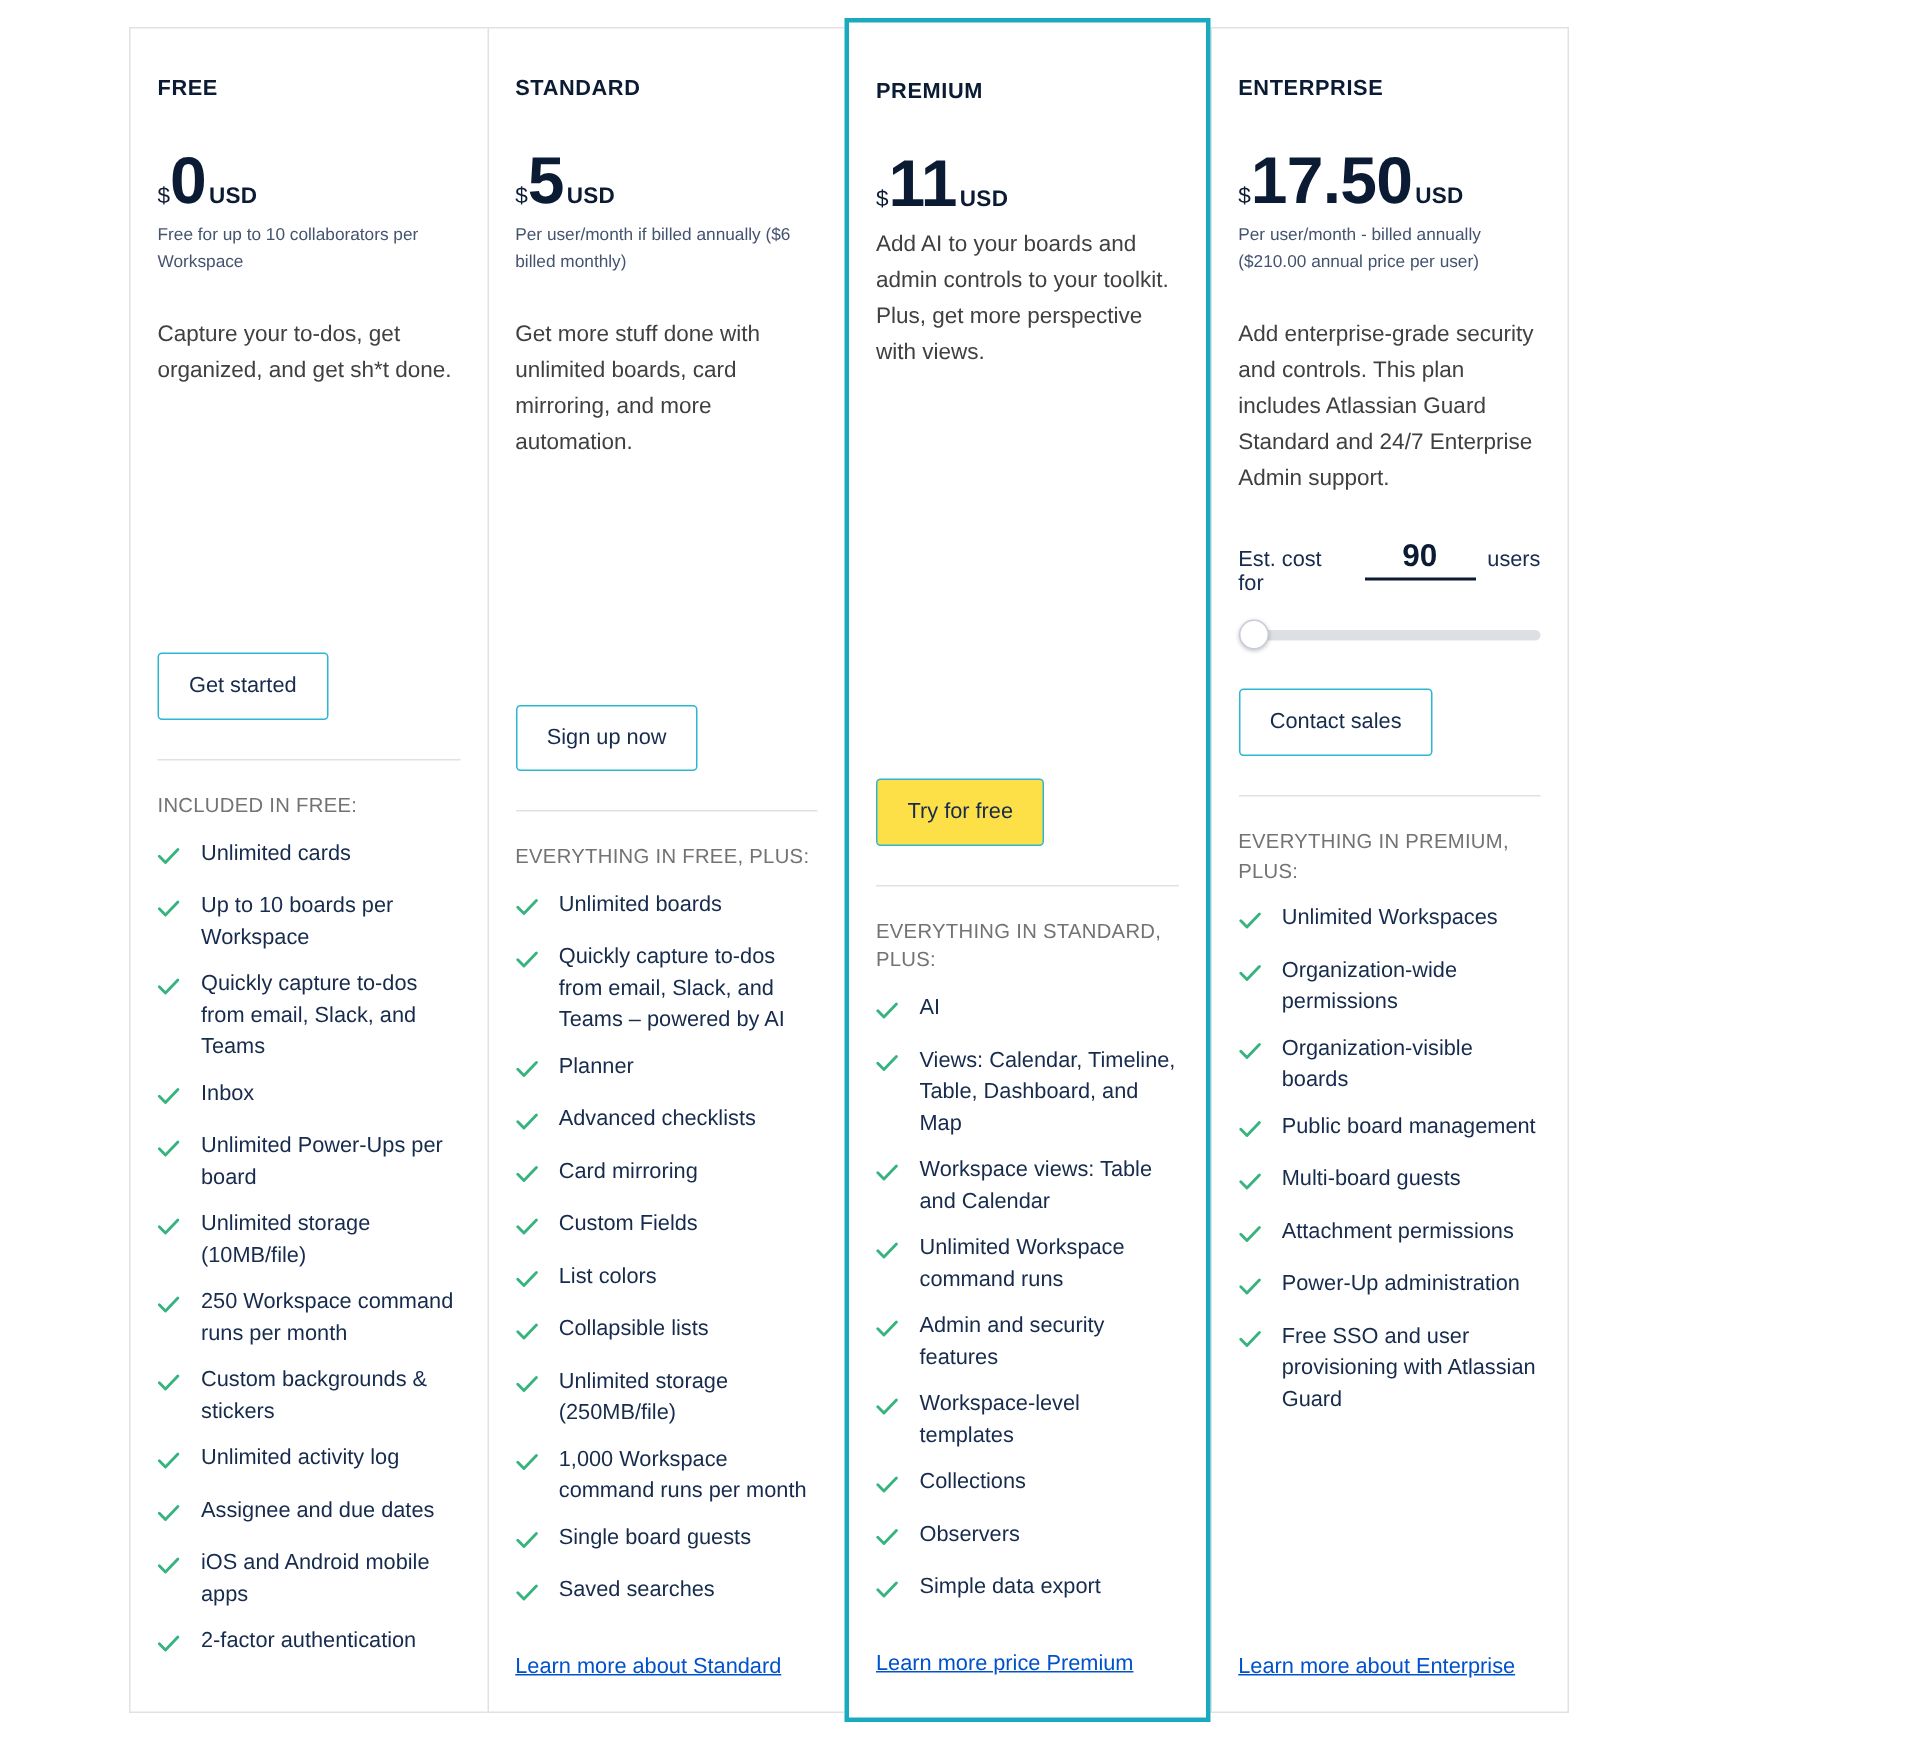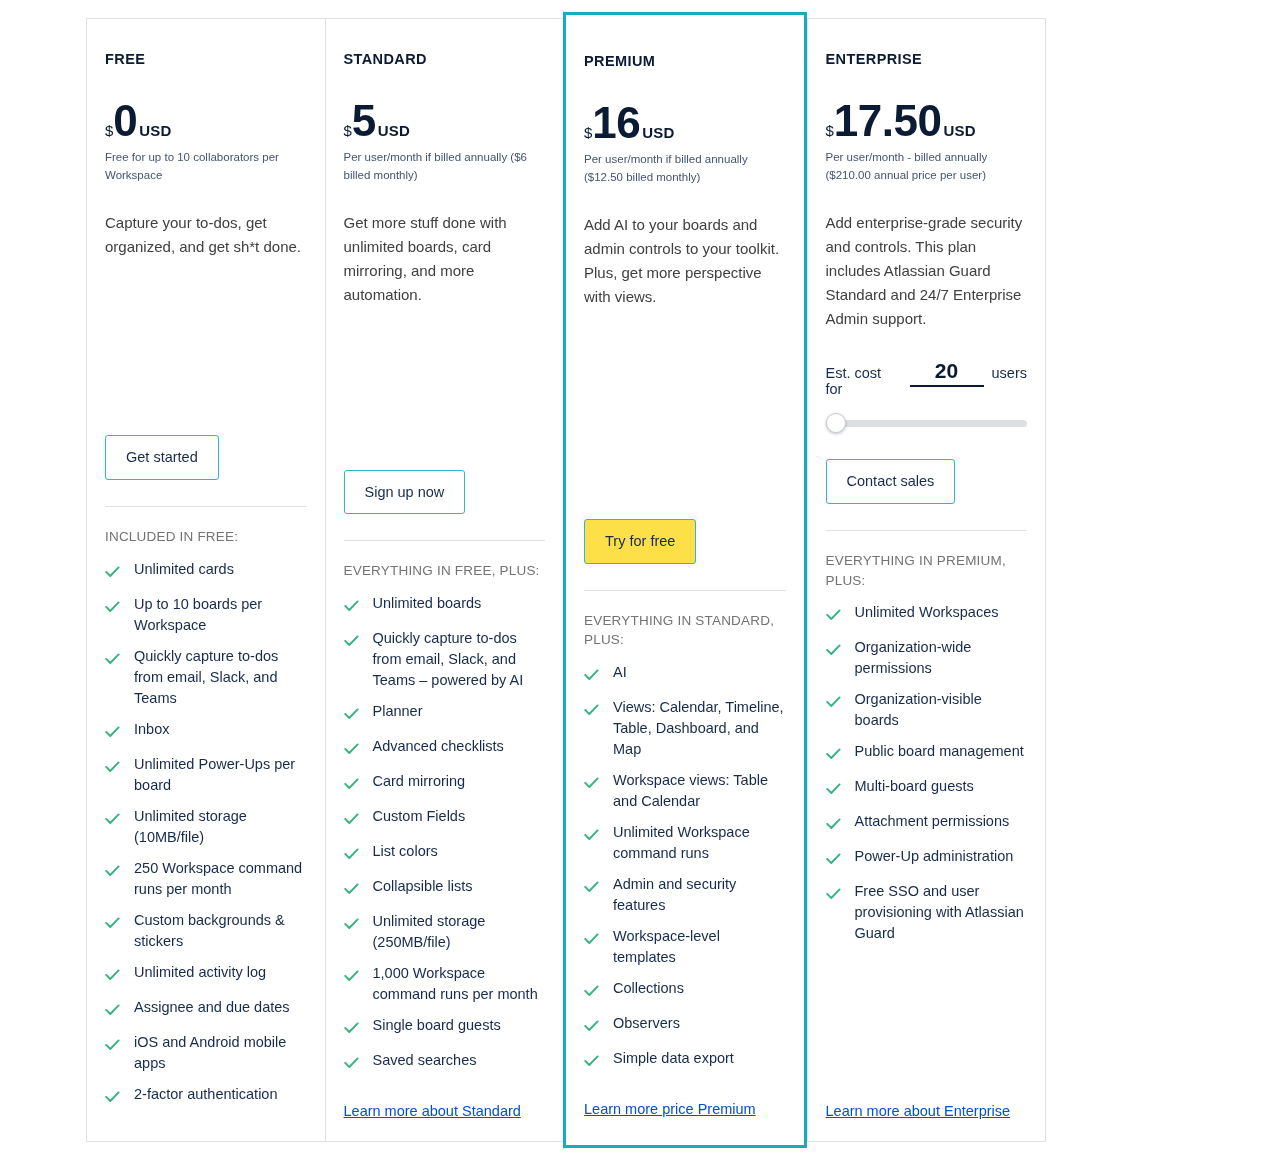--- a/index.html
+++ b/index.html
@@ -334,24 +334,23 @@
             </svg></span>
           <span>Saved searches</span>
         </li>
       </ul>
       <a class="learn-more">Learn more about Standard</a>
     </div>
     <div class="plan-card featured">
       <div class="plan-name">PREMIUM</div>
       <div class="price-row">
         <span class="currency">$</span>
-        <span class="amount">16</span>
+        <span class="amount">11</span>
         <span class="unit">USD</span>
       </div>
-      <div class="billing-note">Per user/month if billed annually ($12.50 billed monthly)</div>
       <div class="tagline">Add AI to your boards and admin controls to your toolkit. Plus, get more perspective with views.</div>
       <div class="spacer"></div>
       <div class="cta-wrap"><button class="cta-button tinted">Try for free</button></div>
       <div class="divider"></div>
       <div class="features-heading">EVERYTHING IN STANDARD, PLUS:</div>
       <ul class="feature-list">
         <li class="feature-item">
           <span class="check-icon"><svg width="15" height="12" viewBox="0 0 15 12" fill="none" xmlns="http://www.w3.org/2000/svg">
               <path d="M1.2 5.9L5.3 10L13.6 1.4" stroke="#36B37E" stroke-width="1.9" stroke-linecap="round" stroke-linejoin="round"></path>
             </svg></span>
@@ -412,21 +411,21 @@
       <div class="plan-name">ENTERPRISE</div>
       <div class="price-row">
         <span class="currency">$</span>
         <span class="amount">17.50</span>
         <span class="unit">USD</span>
       </div>
       <div class="billing-note">Per user/month - billed annually ($210.00 annual price per user)</div>
       <div class="tagline">Add enterprise-grade security and controls. This plan includes Atlassian Guard Standard and 24/7 Enterprise Admin support.</div>
       <div class="est-cost-row">
         <span>Est. cost for</span>
-        <span class="user-count-field">20</span>
+        <span class="user-count-field">90</span>
         <span>users</span>
       </div>
       <div class="slider">
         <div class="slider-track"></div>
         <div class="slider-thumb"></div>
       </div>
       <div class="cta-wrap"><button class="cta-button">Contact sales</button></div>
       <div class="divider"></div>
       <div class="features-heading">EVERYTHING IN PREMIUM, PLUS:</div>
       <ul class="feature-list">

